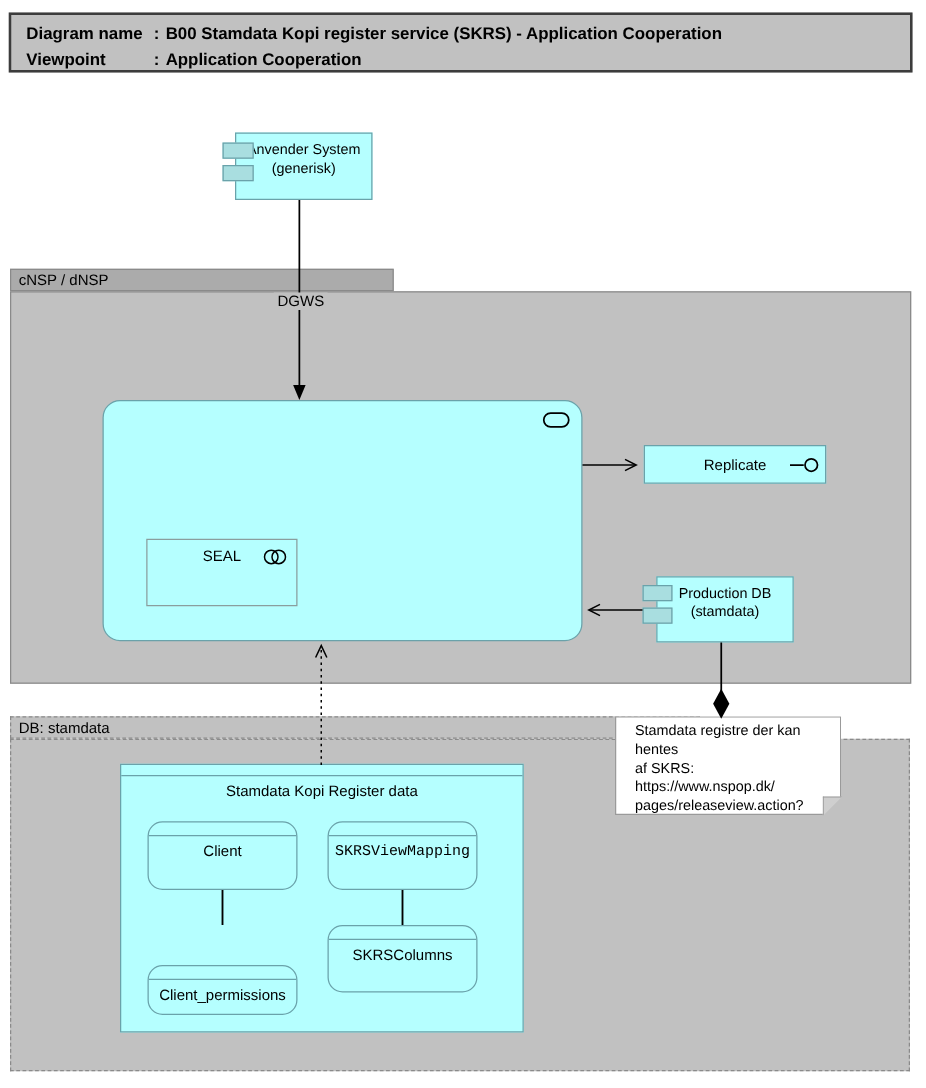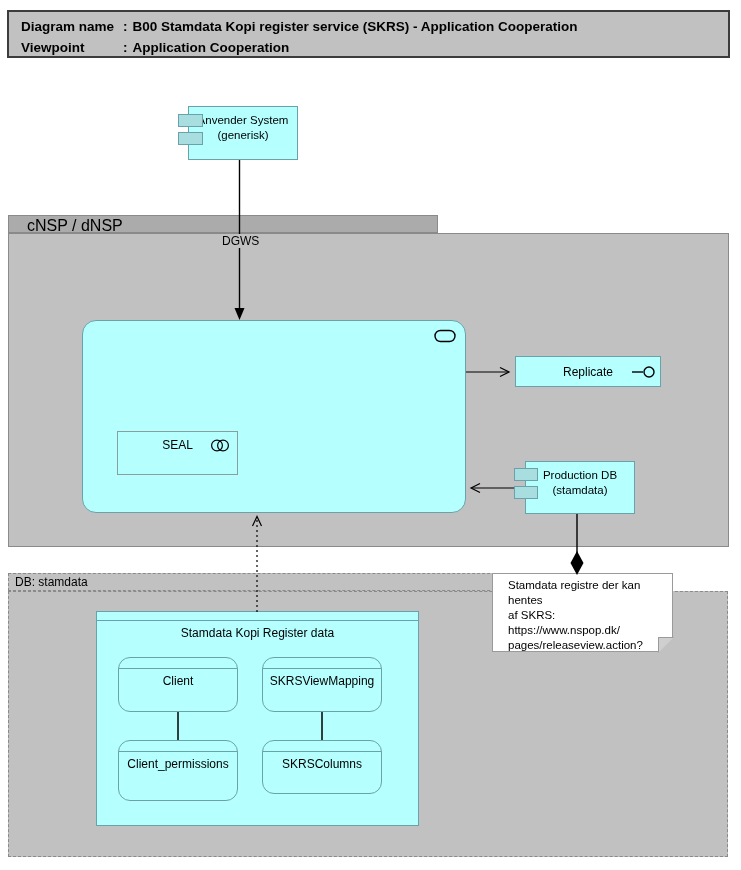--- a/index.html
+++ b/index.html
@@ -8,23 +8,23 @@
 
   
   .title-box{position:absolute;left:7px;top:10px;width:723px;height:48px;
     background:#c1c1c1;border:2px solid #3c3c3c;
     font-size:13.5px;font-weight:bold;color:#000;padding:4px 0 0 12px;box-sizing:border-box;}
   .t-line{line-height:21px;white-space:pre;}
   .t-lab{display:inline-block;width:102px;}
   .t-sep{display:inline;padding-right:5px;}
 
   
-  .cnsp-tab{position:absolute;left:8px;top:215px;width:430px;height:18px;
+  .cnsp-tab{position:absolute;left:8px;top:215px;width:307px;height:18px;
     background:#ababab;border:1px solid #8a8a8a;box-sizing:border-box;
-    font-size:16px;color:#000;padding:1px 0 0 18px;}
+    font-size:12px;color:#000;padding:1px 0 0 6px;}
   .cnsp-body{position:absolute;left:8px;top:233px;width:721px;height:314px;
     background:#c1c1c1;border:1px solid #8a8a8a;box-sizing:border-box;}
   .db-tab{position:absolute;left:8px;top:573px;width:552px;height:18px;
     background:#c1c1c1;border:1.5px dashed #8a8a8a;box-sizing:border-box;
     font-size:12px;color:#000;padding:1px 0 0 6px;z-index:2;}
   .db-body{position:absolute;left:8px;top:591px;width:720px;height:266px;
     background:#c1c1c1;border:1.5px dashed #8a8a8a;box-sizing:border-box;z-index:1;}
 
   
   .node{position:absolute;background:#b5ffff;border:1px solid #6aa2aa;box-sizing:border-box;
@@ -32,43 +32,43 @@
   .anvender{left:188px;top:106px;width:110px;height:54px;z-index:3;
     font-size:11.5px;line-height:15px;padding-top:6px;white-space:pre-line;}
   .comp-tab{position:absolute;background:#a9dee0;border:1px solid #6aa2aa;box-sizing:border-box;z-index:4;}
   .anv-tab1{left:178px;top:114px;width:25px;height:13px;}
   .anv-tab2{left:178px;top:132px;width:25px;height:13px;}
 
   .service{left:82px;top:320px;width:384px;height:193px;border-radius:14px;z-index:3;
     font-size:12px;padding-top:8px;}
   .service-icon{position:absolute;right:9px;top:8px;width:22px;height:14px;}
 
-  .seal{left:117px;top:431px;width:121px;height:44px;background:transparent;
+  .seal{left:117px;top:431px;width:121px;height:54px;background:transparent;
     border:1px solid #8a9e9e;z-index:4;font-size:12px;padding-top:6px;}
   .seal-icon{position:absolute;right:6px;top:6px;width:22px;height:15px;}
 
   .replicate{left:515px;top:356px;width:146px;height:31px;z-index:3;
     font-size:12px;padding-top:8px;}
   .rep-icon{position:absolute;right:4px;top:8px;width:25px;height:14px;}
 
   .proddb{left:525px;top:461px;width:110px;height:53px;z-index:3;
     font-size:11.5px;line-height:15px;padding-top:6px;white-space:pre-line;}
   .pdb-tab1{left:514px;top:468px;width:24px;height:13px;}
   .pdb-tab2{left:514px;top:486px;width:24px;height:13px;}
 
   .databox{left:96px;top:611px;width:323px;height:215px;z-index:3;font-size:12px;}
   .strip{width:100%;box-sizing:border-box;border-bottom:1px solid #6aa2aa;}
   .databox .strip{height:9px;}
   .databox-label{padding-top:5px;}
   .table-node{z-index:4;font-size:12px;border-radius:12px;}
   .table-node .strip{height:11px;}
   .table-node .tbl-label{padding-top:5px;}
   .client{left:118px;top:657px;width:120px;height:55px;}
-  .viewmap{left:262px;top:657px;width:120px;height:55px;}
-  .clientperm{left:118px;top:740px;width:120px;height:61px;}
+  .viewmap{left:262px;top:657px;width:120px;height:55px;font-family:Liberation Mono, monospace;}
+  .clientperm{left:118px;top:772px;width:120px;height:40px;}
   .skrscol{left:262px;top:740px;width:120px;height:54px;}
 
   
   .note{position:absolute;left:492px;top:573px;width:181px;height:79px;
     background:#ffffff;border:1px solid #9a9a9a;box-sizing:border-box;z-index:5;
     font-size:11.5px;line-height:15px;color:#000;padding:4px 15px;white-space:pre-line;text-align:left;
     clip-path:polygon(0 0,100% 0,100% calc(100% - 15px),calc(100% - 15px) 100%,0 100%);}
   .note-fold{position:absolute;right:492px;top:637px;width:15px;height:15px;z-index:6;
     background:#cfcfcf;border-left:1px solid #9a9a9a;border-top:1px solid #9a9a9a;
     clip-path:polygon(0 0,100% 0,0 100%);right:auto;left:658px;}

